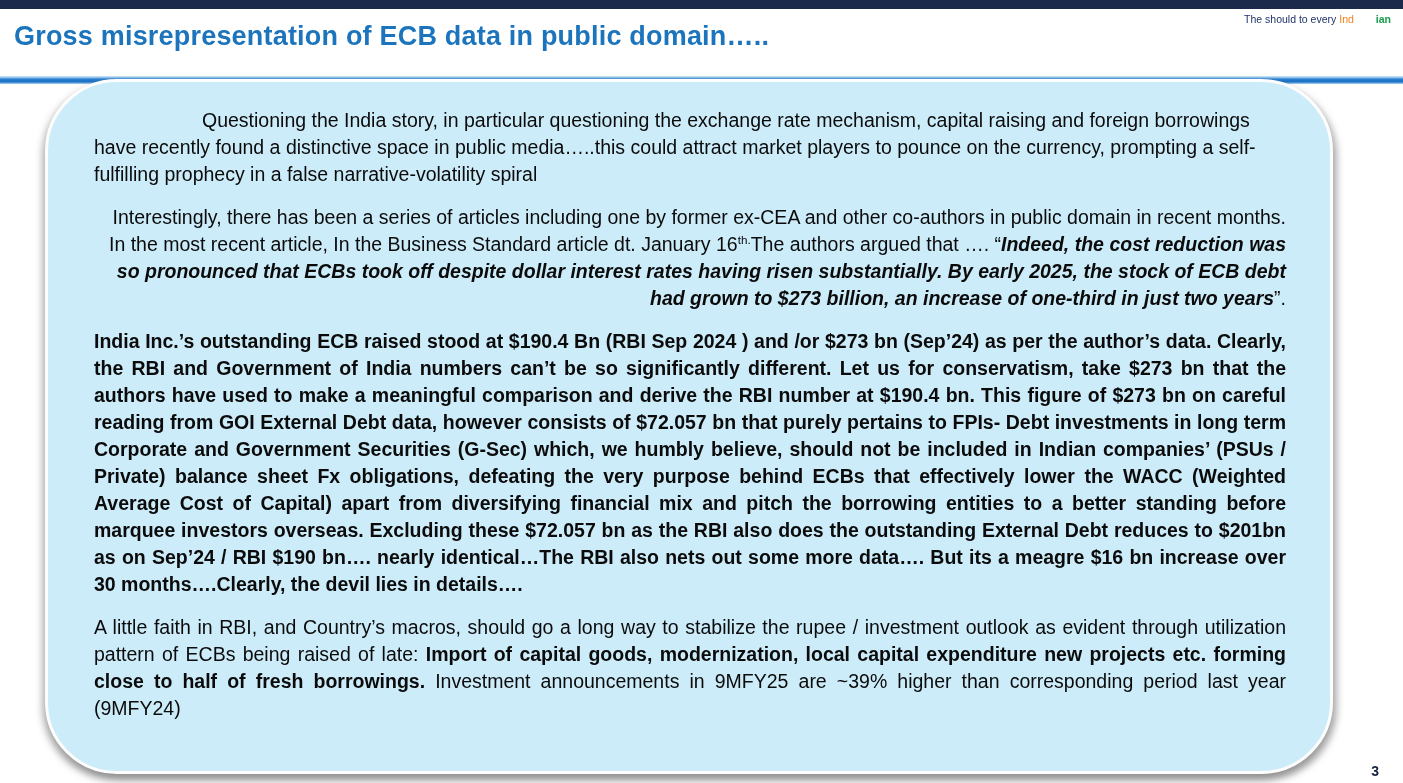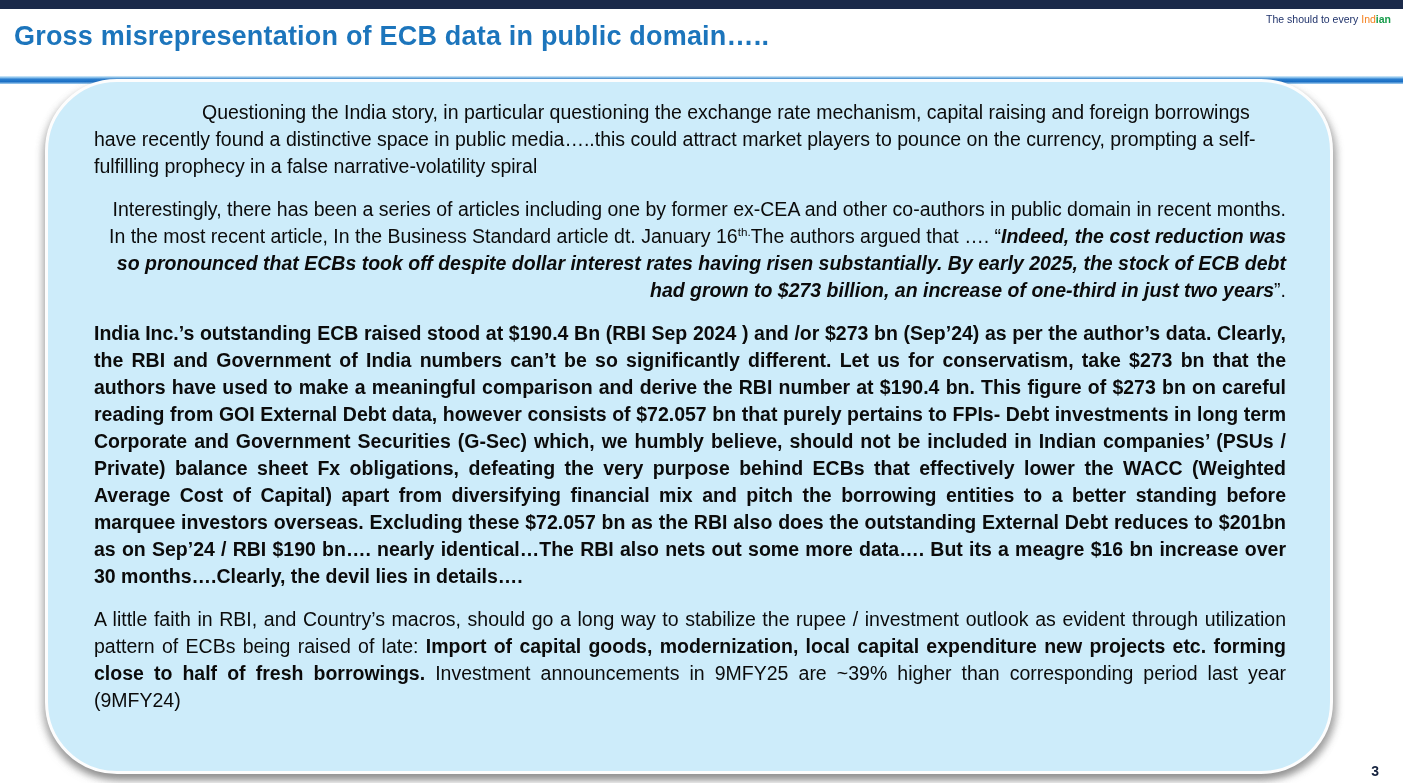--- a/index.html
+++ b/index.html
@@ -20,28 +20,28 @@
   .logo-row { display: flex; align-items: center; justify-content: flex-end; gap: 3px; }
   .sbi-mark { position: relative; width: 44px; height: 44px; flex: 0 0 auto; }
   .sbi-mark .circ { width: 44px; height: 44px; border-radius: 50%; background: #00aeef; }
   .sbi-mark .hole { position: absolute; left: 15px; top: 11px; width: 14px; height: 14px;
     border-radius: 50%; background: #fff; }
   .sbi-mark .stem { position: absolute; left: 18px; top: 18px; width: 8px; height: 24px;
     border-radius: 0 0 4px 4px; background: #fff; }
   .sbi-word { font-size: 44px; font-weight: bold; color: #20336b; letter-spacing: -1px; line-height: 44px; }
   .tagline { text-align: right; font-size: 10.5px; margin-top: -2px; padding-right: 2px; color: #20336b; }
   .tagline .tg-orange { color: #f58220; font-weight: normal; }
-  .tagline .tg-green { color: #169b4a; font-weight: bold; }
+  .tagline .tg-green { color: #169b4a; font-weight: bold; margin-left: 22px; }
 
   
   .blue-box { position: absolute; left: 45px; top: 79px; width: 1288px; height: 695px;
     background: #cdecfa; border: 3px solid #fdfdfd; border-radius: 72px;
     box-shadow: 0px 6px 8px rgba(110,110,110,0.55), 5px 5px 6px rgba(120,120,120,0.35), -4px 4px 6px rgba(150,150,150,0.30);
     padding: 9px 44px 8px 46px; overflow: hidden; }
-  .para { font-size: 19.5px; line-height: 27px; color: #0b0b0b; margin: 8px 0 16px 0; }
+  .para { font-size: 19.5px; line-height: 27px; color: #0b0b0b; margin: 16px 0 16px 0; }
   .para:last-child { margin-bottom: 0; }
   .align-left { text-align: left; }
   .align-center { text-align: right; }
   .align-justify { text-align: justify; }
   .indent { text-indent: 108px; }
   .b { font-weight: bold; }
   .i { font-style: italic; }
   .para sup { font-size: 60%; line-height: 0; }
 
   

